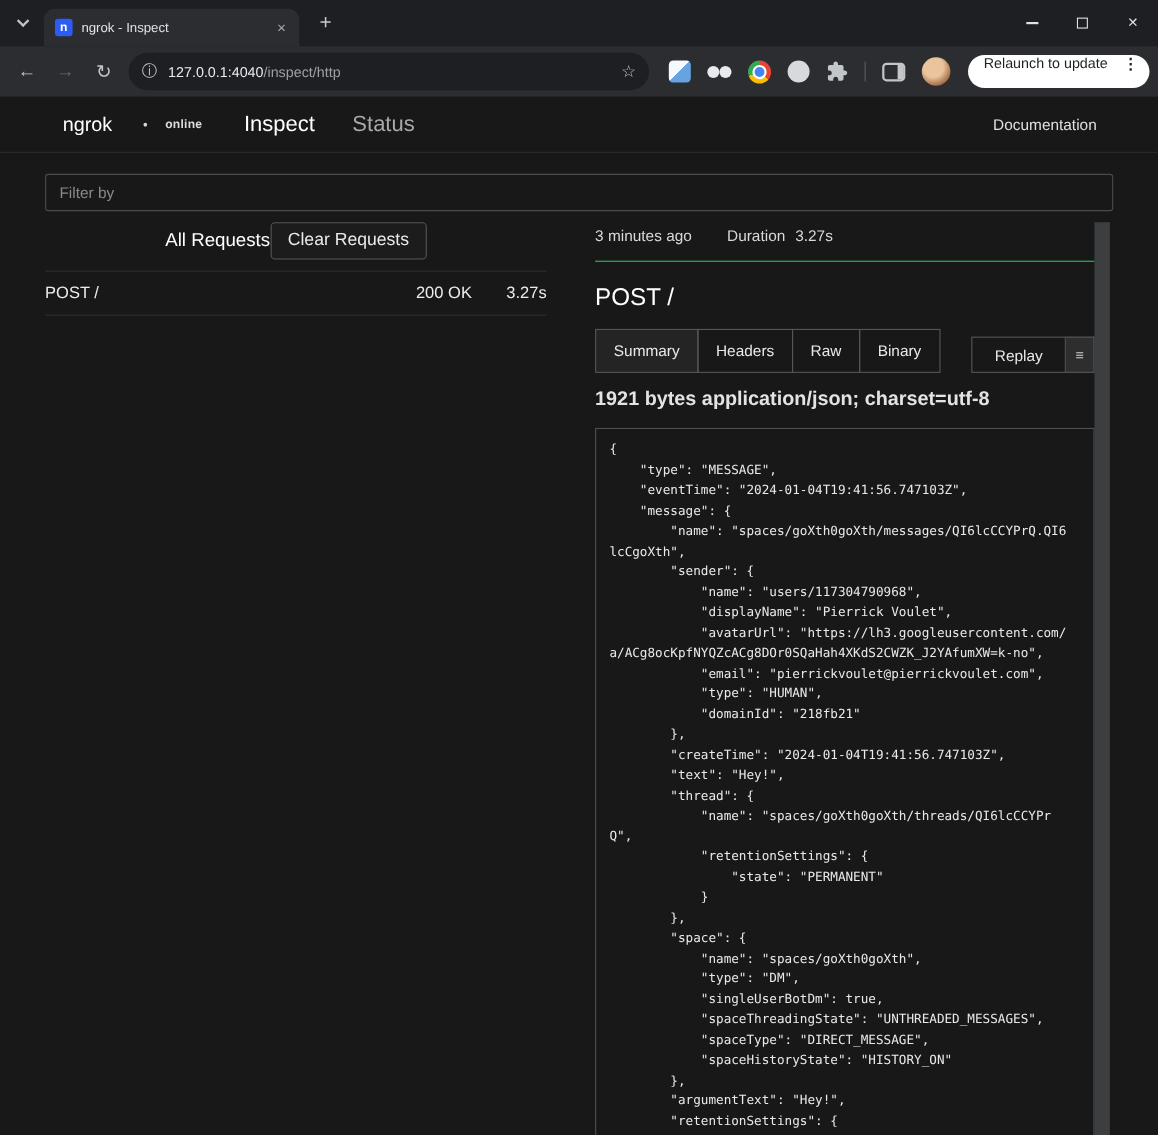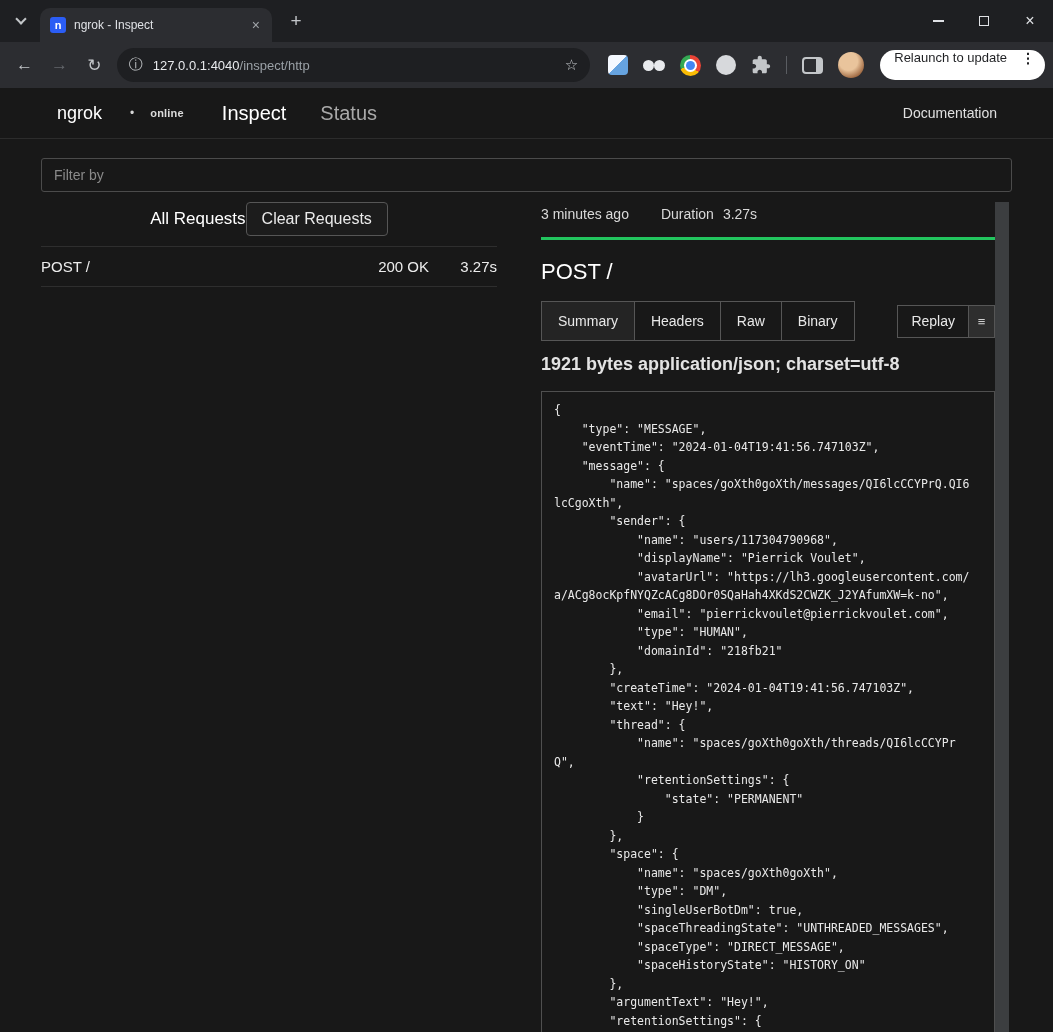--- a/index.html
+++ b/index.html
@@ -64,29 +64,29 @@
   .content{display:flex;margin-top:10px;padding-left:41px;height:842px;align-items:stretch}
   .col-left{width:456px}
   .lhead{display:flex;align-items:center;justify-content:center;padding:0 0 10px}
   .allreq{font-size:17px;color:#fff}
   .clearbtn{height:34px;border:1px solid #565656;border-radius:4px;background:#1c1c1c;color:#eaeaea;font-size:16px;padding:0 15px}
   .reqrow{height:41px;display:flex;align-items:center;border-top:1px solid #2e2e2e;border-bottom:1px solid #2e2e2e;font-size:15px;color:#ececec}
   .rstatus{margin-left:auto}
   .rdur{width:68px;text-align:right}
 
   .col-right{width:454px;margin-left:44px;display:flex;flex-direction:column}
-  .metarow{display:flex;align-items:center;gap:32px;font-size:14px;color:#d9d9d9;padding:4px 0 15px;border-bottom:3px solid #22c55e}
+  .metarow{display:flex;align-items:center;gap:32px;font-size:14px;color:#d9d9d9;padding:4px 0 15px;border-bottom:1px solid #22c55e}
   .durwrap{display:flex;gap:9px}
   .dtitle{font-size:22px;color:#fff;padding:19px 0 16px;font-weight:400}
-  .tabsrow{display:flex;align-items:center}
+  .tabsrow{display:flex;align-items:flex-end}
   .dtab{height:40px;padding:0 16px;border:1px solid #565656;background:transparent;color:#e8e8e8;font-size:14px;margin-left:-1px}
   .dtab:first-child{margin-left:0}
   .dtab.active{background:#242424}
   .replaygrp{margin-left:auto;display:flex}
-  .replay{height:33px;padding:0 13px;border:1px solid #565656;background:transparent;color:#e8e8e8;font-size:14px}
+  .replay{height:33px;padding:0 20px;border:1px solid #565656;background:transparent;color:#e8e8e8;font-size:14px}
   .replaymenu{height:33px;width:26px;border:1px solid #565656;border-left:none;background:#2e2e2e;color:#cfcfcf;font-size:13px;display:flex;align-items:center;justify-content:center}
   .bytemeta{margin-top:13px;font-size:18px;font-weight:700;color:#e3e3e3}
   .codeblock{margin-top:16px;border:1px solid #4f4f4f;padding:9px 12px;flex:1;overflow:hidden}
   .codeblock pre{font-family:"DejaVu Sans Mono","Liberation Mono",monospace;font-size:11.5px;line-height:18.5px;color:#e9e9e9;white-space:pre;overflow:hidden}
 
   .pane-scroll{width:14px;background:#252525;height:100%}
   .thumb{width:100%;height:100%;background:#3c3e40}
 </style>
 </head>
 <body>

